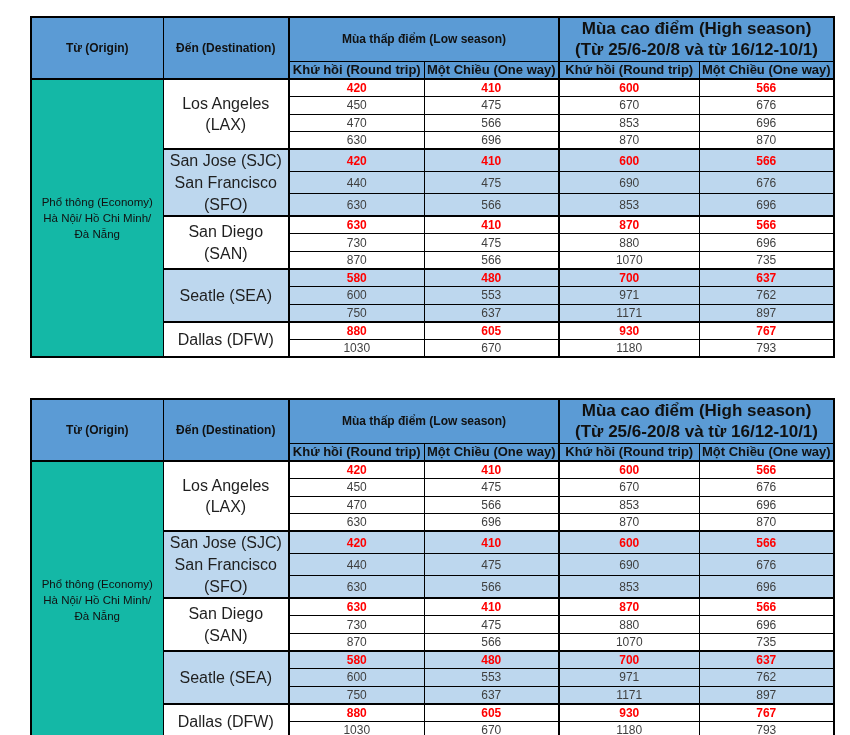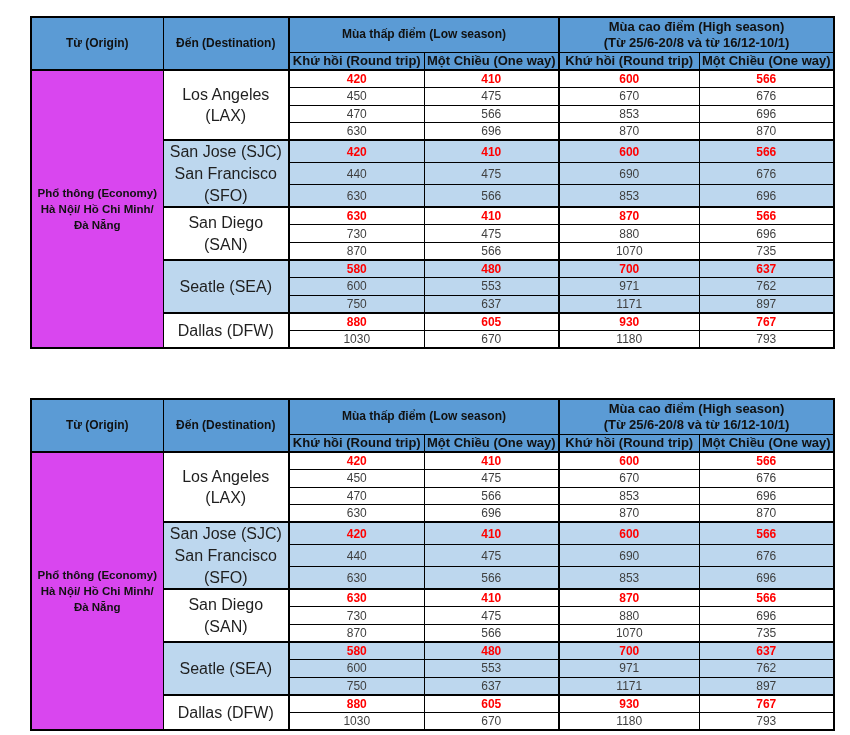--- a/index.html
+++ b/index.html
@@ -39,34 +39,34 @@
   }
   .fare-table thead th{
     background:var(--header-bg);
     color:var(--text);
     font-weight:bold;
     font-size:12px;
     line-height:1.25;
   }
   .fare-table thead tr.main th{height:35px;}
   .fare-table thead tr.sub th{height:18px;font-size:13px;}
-  .fare-table thead th.two-line{font-size:13px;margin-left:32px;}
+  .fare-table thead th.two-line{font-size:17px;margin-left:32px;}
   .fare-table tbody td{
     height:17.6px;
     font-size:12px;
     color:var(--num);
     background:#ffffff;
   }
   .fare-table tbody td.origin-cell{
-    font-weight:bold;
+    font-weight:normal;
     color:var(--text);
     font-size:11.5px;
     line-height:1.4;
     white-space:normal;
-    background:#d946ef;
+    background:#14b8a6;
   }
   .fare-table tbody td.destination-cell{
     color:#1f1f1f;
     font-size:16px;
     line-height:1.35;
     white-space:normal;
   }
   .fare-table tbody tr.shaded td{background:var(--band-bg);}
   .fare-table tbody tr.group-first td{border-top:2px solid var(--border);}
   .fare-table .season-left{border-left:2px solid var(--border);}

